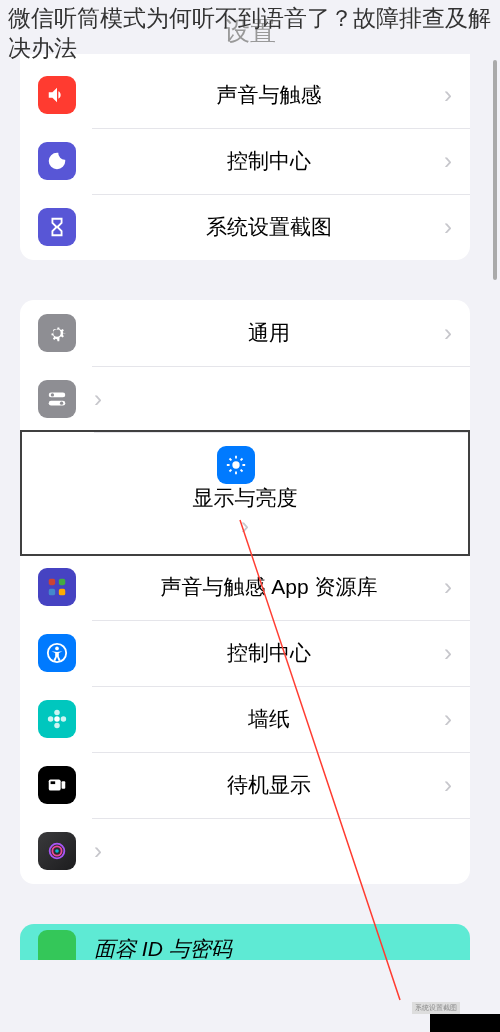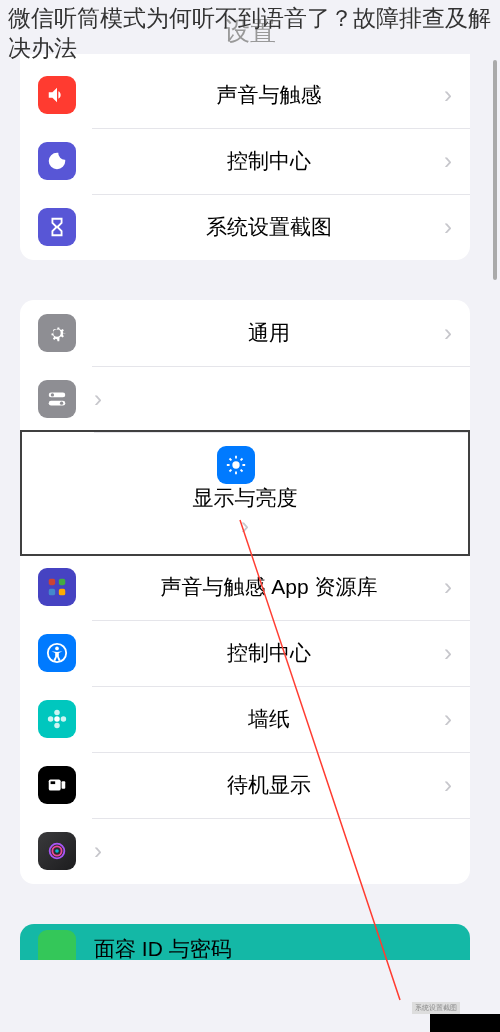--- a/index.html
+++ b/index.html
@@ -107,28 +107,29 @@
     .footer-tag {
       position: absolute;
       bottom: 18px;
       right: 40px;
       font-size: 7px;
       color: #888;
       background: #ddd;
       padding: 1px 3px;
     }
     .partial-row {
-      background: #14b8a6;
+      background: #5eead4;
       margin: 0 20px;
       border-radius: 14px 14px 0 0;
       display: flex;
       align-items: center;
       padding: 14px 18px 0 18px;
       height: 36px;
       overflow: hidden;
+      font-style: italic;
     }
     .partial-icon {
       width: 38px;
       height: 38px;
       border-radius: 9px;
       background: #34c759;
       margin-right: 18px;
       flex-shrink: 0;
     }
     .partial-label { font-size: 21px; color: #000; }

